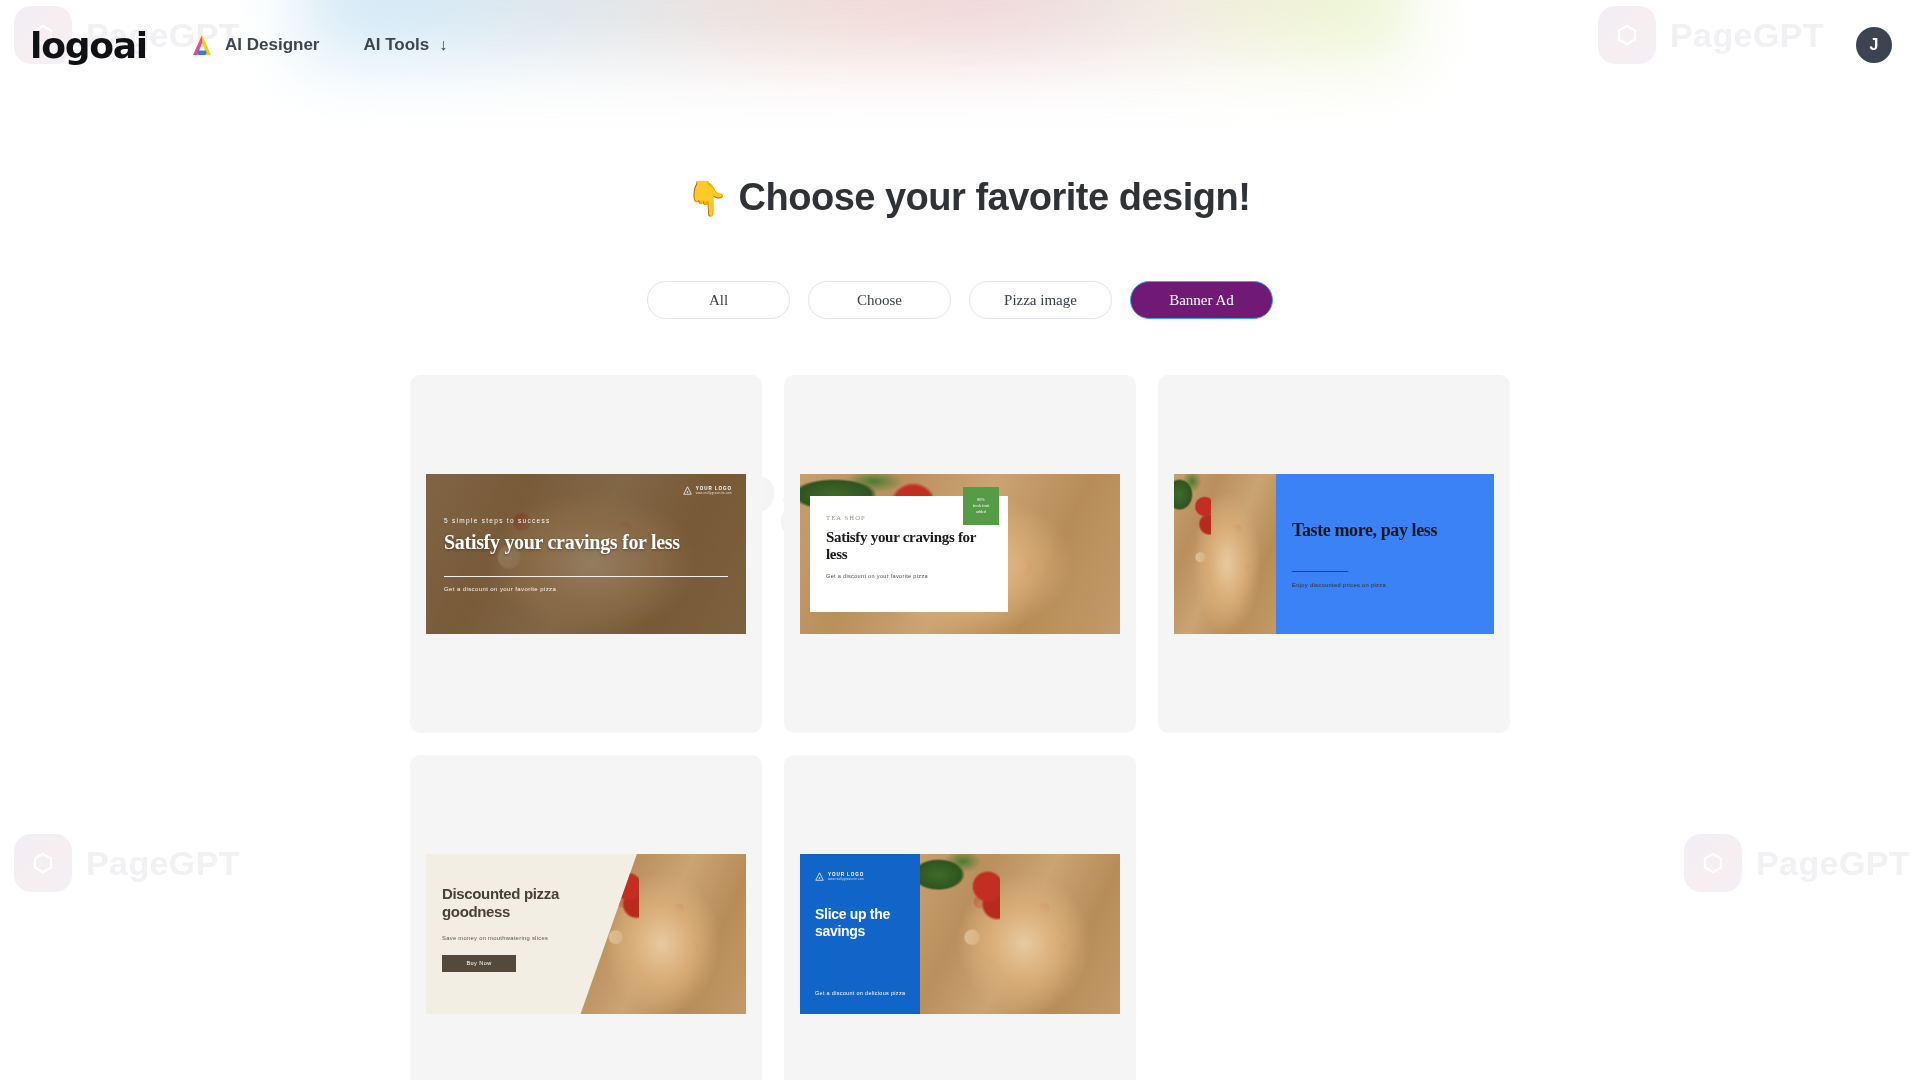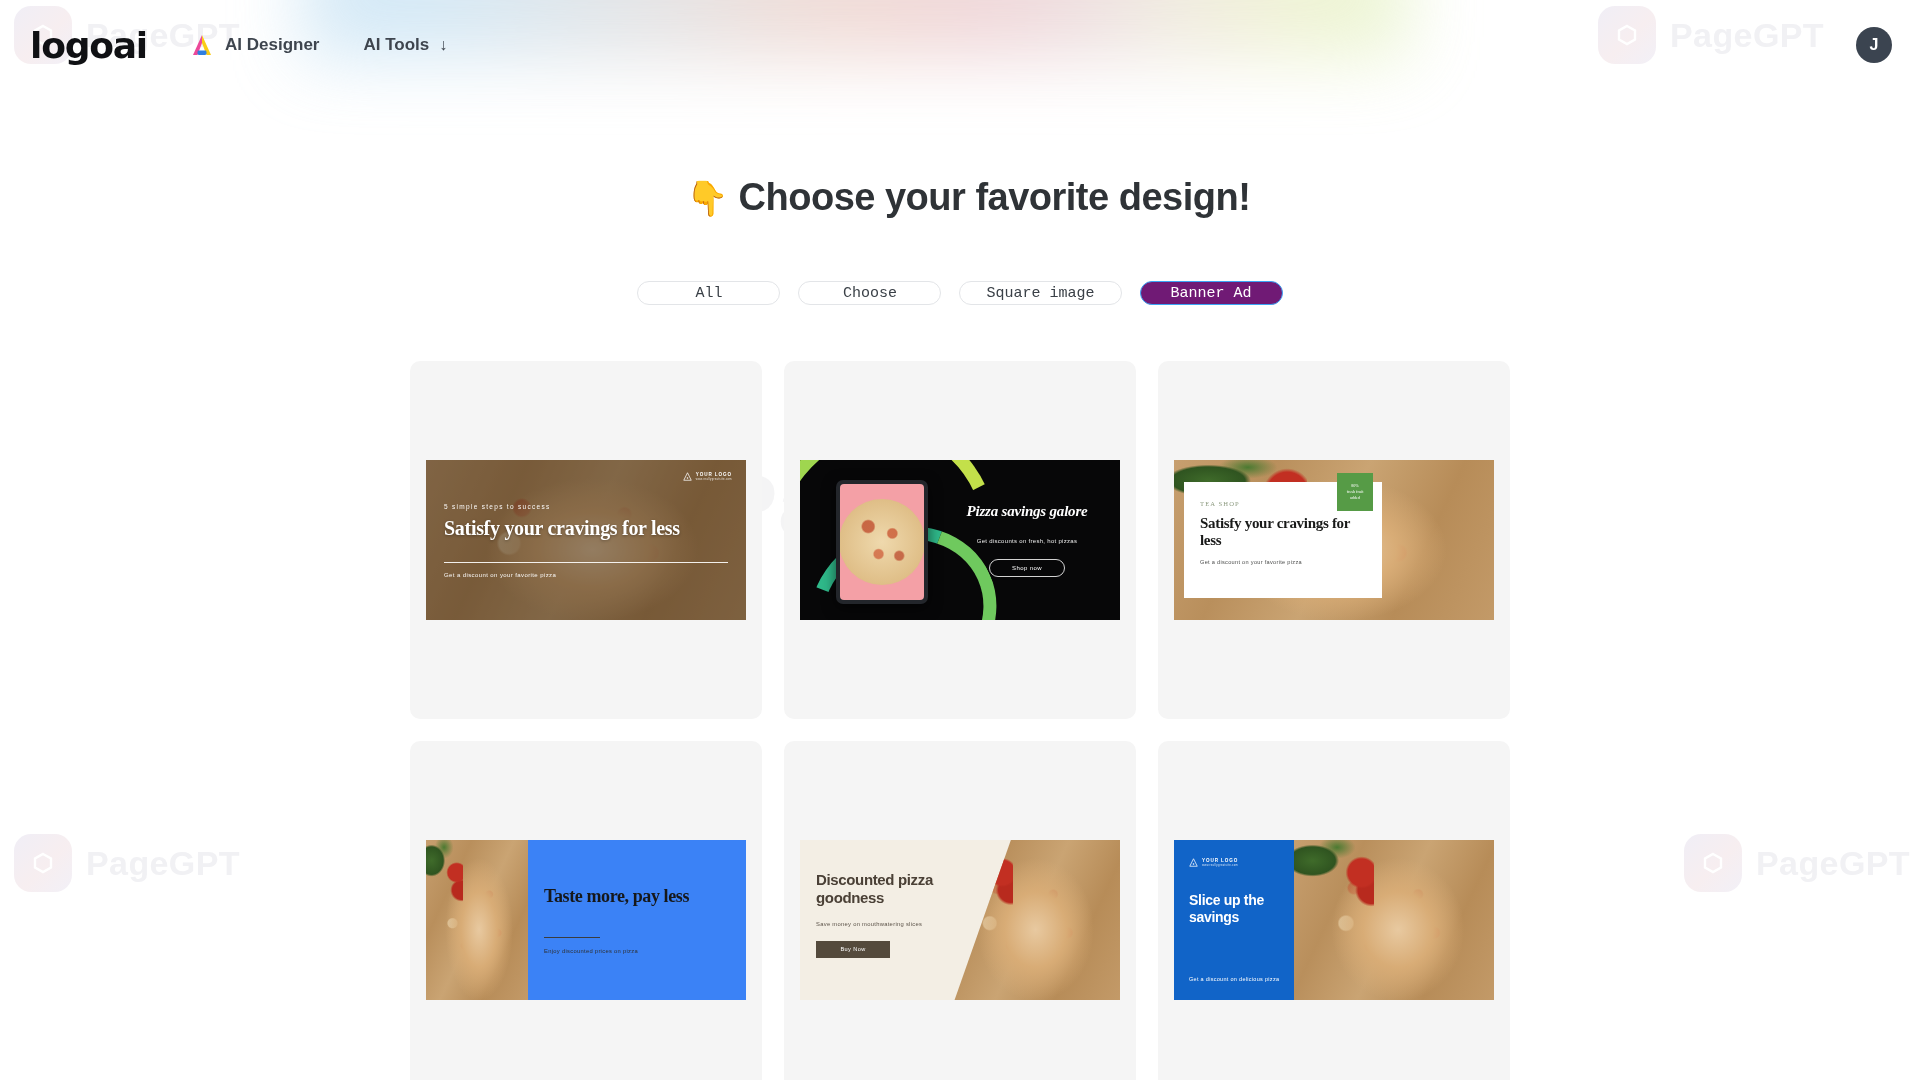--- a/index.html
+++ b/index.html
@@ -145,28 +145,28 @@
   .filters {
     position: relative;
     z-index: 4;
     display: flex;
     justify-content: center;
     gap: 18px;
     margin-top: 62px;
   }
   .pill {
     min-width: 143px;
-    height: 24px;
+    height: 38px;
     padding: 0 26px;
     border-radius: 20px;
     border: 1px solid #e3e5e8;
     background: #fff;
     color: #3a4047;
     font-size: 15px;
-    font-family: Liberation Mono, monospace;
+    font-family: Liberation Serif, serif;
     display: flex;
     align-items: center;
     justify-content: center;
     cursor: pointer;
   }
   .pill.active {
     background: #701a75;
     border-color: #3ba5f5;
     color: #fff;
   }
@@ -524,21 +524,21 @@
 </div>
 
 <div class="page-title">
   <span class="emoji">👇</span>
   <span>Choose your favorite design!</span>
 </div>
 
 <div class="filters">
   <div class="pill">All</div>
   <div class="pill">Choose</div>
-  <div class="pill">Square image</div>
+  <div class="pill">Pizza image</div>
   <div class="pill active">Banner Ad</div>
 </div>
 
 <div class="grid">
 
   <div class="card">
     <div class="banner b1">
       <div class="pizza-bg dim"></div>
       <div class="logo-mark">
         <svg width="9" height="9" viewBox="0 0 12 12">
@@ -552,36 +552,20 @@
       </div>
       <div class="content">
         <div class="eyebrow">5 simple steps to success</div>
         <div class="title">Satisfy your cravings for less</div>
         <div class="rule"></div>
         <div class="sub">Get a discount on your favorite pizza</div>
       </div>
     </div>
   </div>
 
-  <div class="card">
-    <div class="banner b2">
-      <div class="swirl"></div>
-      <div class="swirl2"></div>
-      <div class="tablet">
-        <div class="tablet-screen">
-            <div class="pz"></div>
-          </div>
-      </div>
-      <div class="right">
-        <div class="title">Pizza savings galore</div>
-        <div class="sub">Get discounts on fresh, hot pizzas</div>
-        <div class="btn">Shop now</div>
-      </div>
-    </div>
-  </div>
 
   <div class="card">
     <div class="banner b3">
       <div class="pizza-bg"></div>
       <div class="veg-tl"></div>
       <div class="panel">
         <div class="tea">TEA SHOP</div>
         <div class="title">Satisfy your cravings for less</div>
         <div class="sub">Get a discount on your favorite pizza</div>
       </div>

